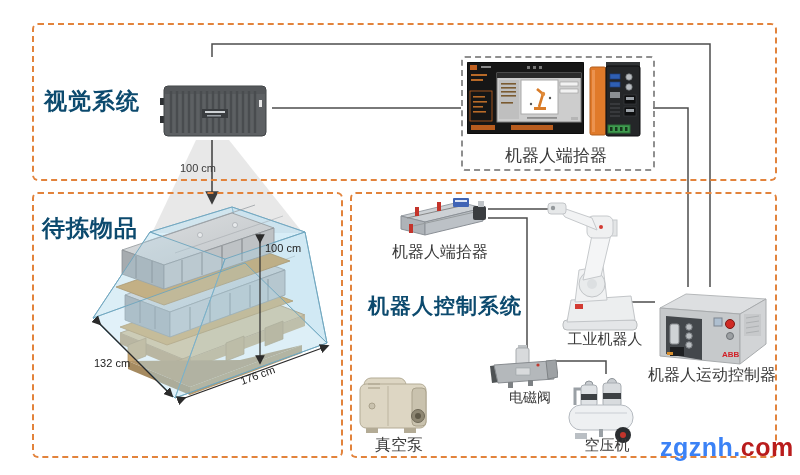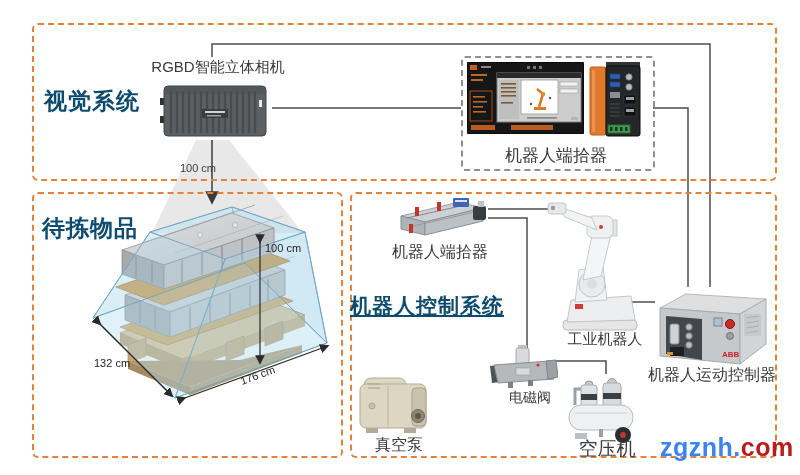--- a/index.html
+++ b/index.html
@@ -11,21 +11,21 @@
   .innerbox{position:absolute;border:2px dashed #8f8f8f;border-radius:4px;background:transparent;z-index:2;}
   
   .otitle{position:absolute;color:#0c4a6e;font-weight:bold;z-index:4;letter-spacing:1px;}
   .lbl{position:absolute;color:#3a3a3a;z-index:4;text-align:center;}
   .lines{position:absolute;left:0;top:0;z-index:1;pointer-events:none;}
   .dev{position:absolute;z-index:3;}
   .wm{position:absolute;z-index:6;font-weight:bold;font-size:25px;letter-spacing:0.5px;
       font-family:"Liberation Sans","DejaVu Sans",sans-serif;}
   .wm .red{color:#3b82f6;}
   .wm .blk{color:#b91c1c;margin-top:48px;}
-  .robot-title{line-height:1.32;text-align:left;text-decoration:underline;}
+  .robot-title{line-height:1.32;text-align:right;}
 </style>
 </head>
 <body>
 
 <div class="stage">
 
   <svg class="lines" width="800" height="475">
     <defs>
       <marker id="ahL" markerWidth="9" markerHeight="9" refX="4.5" refY="4.5" orient="auto">
         <path d="M0,0 L9,4.5 L0,9 z" fill="#3c3c3c"></path>
@@ -55,29 +55,28 @@
   <div class="sysbox" style="left:32px;top:192px;width:307px;height:262px;"></div>
   <div class="sysbox" style="left:350px;top:192px;width:423px;height:262px;"></div>
   <div class="innerbox" style="left:461px;top:56px;width:190px;height:111px;"></div>
 
   <div class="otitle" style="left:44px;top:86px;font-size:23px;">视觉系统</div>
   <div class="otitle" style="left:42px;top:213px;font-size:23px;">待拣物品</div>
   <div class="otitle robot-title" style="left:350px;top:292px;width:172px;font-size:21px;">
     <div>机器人控制系统</div>
   </div>
 
-  <div class="lbl" style="left:133px;top:58px;width:170px;font-size:15px;">RGBD智能立体相机</div>
   <div class="lbl" style="left:176px;top:162px;width:40px;font-size:11px;text-align:right;">100 cm</div>
   <div class="lbl" style="left:461px;top:144px;width:190px;font-size:17px;">机器人端拾器</div>
   <div class="lbl" style="left:384px;top:242px;width:112px;font-size:16px;">机器人端拾器</div>
   <div class="lbl" style="left:553px;top:330px;width:104px;font-size:15px;">工业机器人</div>
   <div class="lbl" style="left:642px;top:365px;width:140px;font-size:16px;">机器人运动控制器</div>
   <div class="lbl" style="left:495px;top:389px;width:70px;font-size:14px;">电磁阀</div>
   <div class="lbl" style="left:368px;top:435px;width:62px;font-size:16px;">真空泵</div>
-  <div class="lbl" style="left:576px;top:436px;width:62px;font-size:19px;">空压机</div>
+  <div class="lbl" style="left:576px;top:436px;width:62px;font-size:15px;">空压机</div>
 
   <svg class="dev" style="left:160px;top:82px;" width="112" height="58">
     <rect x="0" y="16" width="5" height="7" fill="#2e3134"></rect>
     <rect x="0" y="34" width="5" height="7" fill="#2e3134"></rect>
     <rect x="4" y="4" width="102" height="50" rx="4" fill="#5d6063" stroke="#3f4245"></rect>
     <rect x="5" y="5" width="100" height="7" fill="#54575a"></rect>
     <g stroke="#494c4f" stroke-width="2.4">
       <line x1="11" y1="9" x2="11" y2="51"></line>
         <line x1="17" y1="9" x2="17" y2="51"></line>
       <line x1="23" y1="9" x2="23" y2="51"></line>

